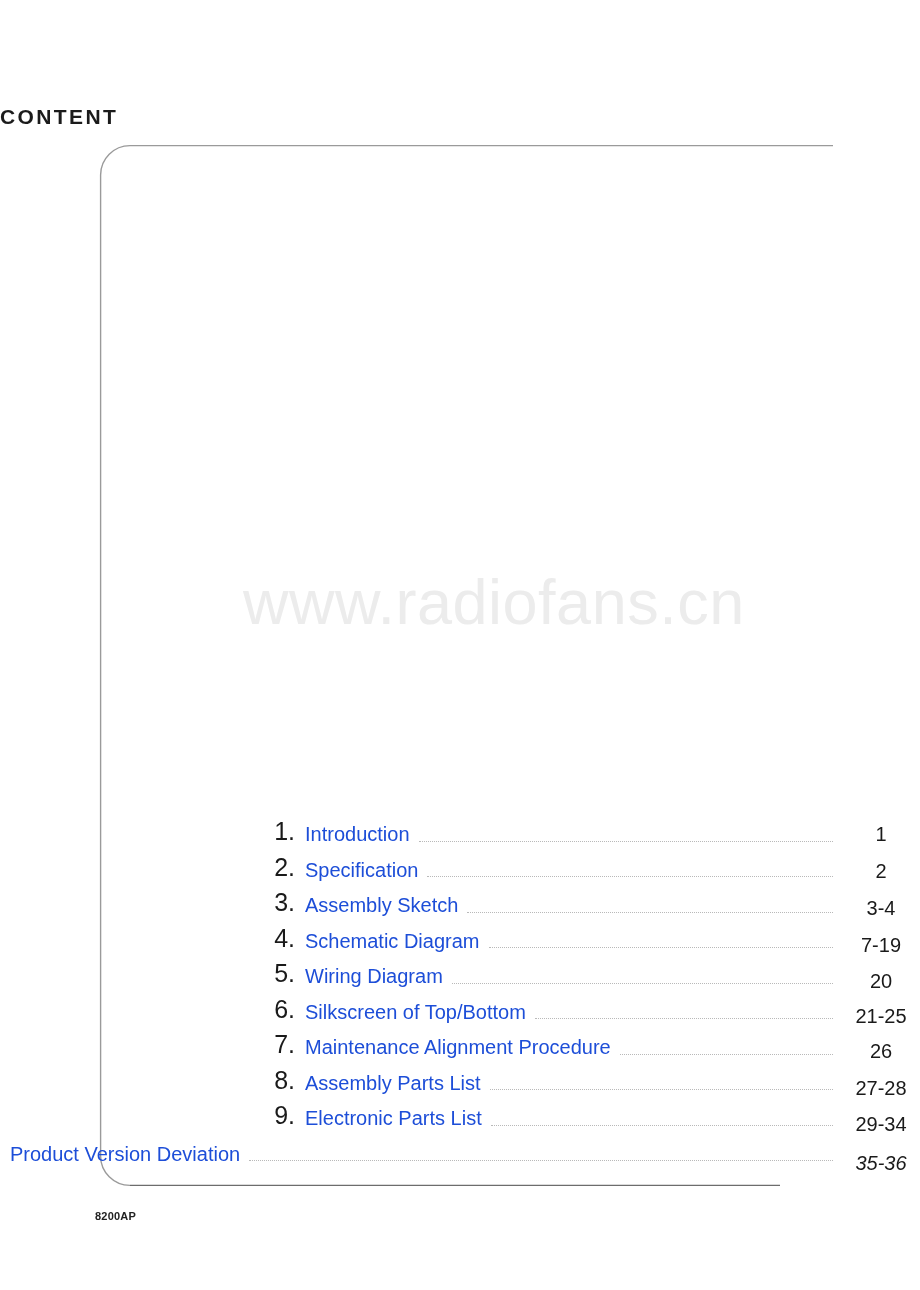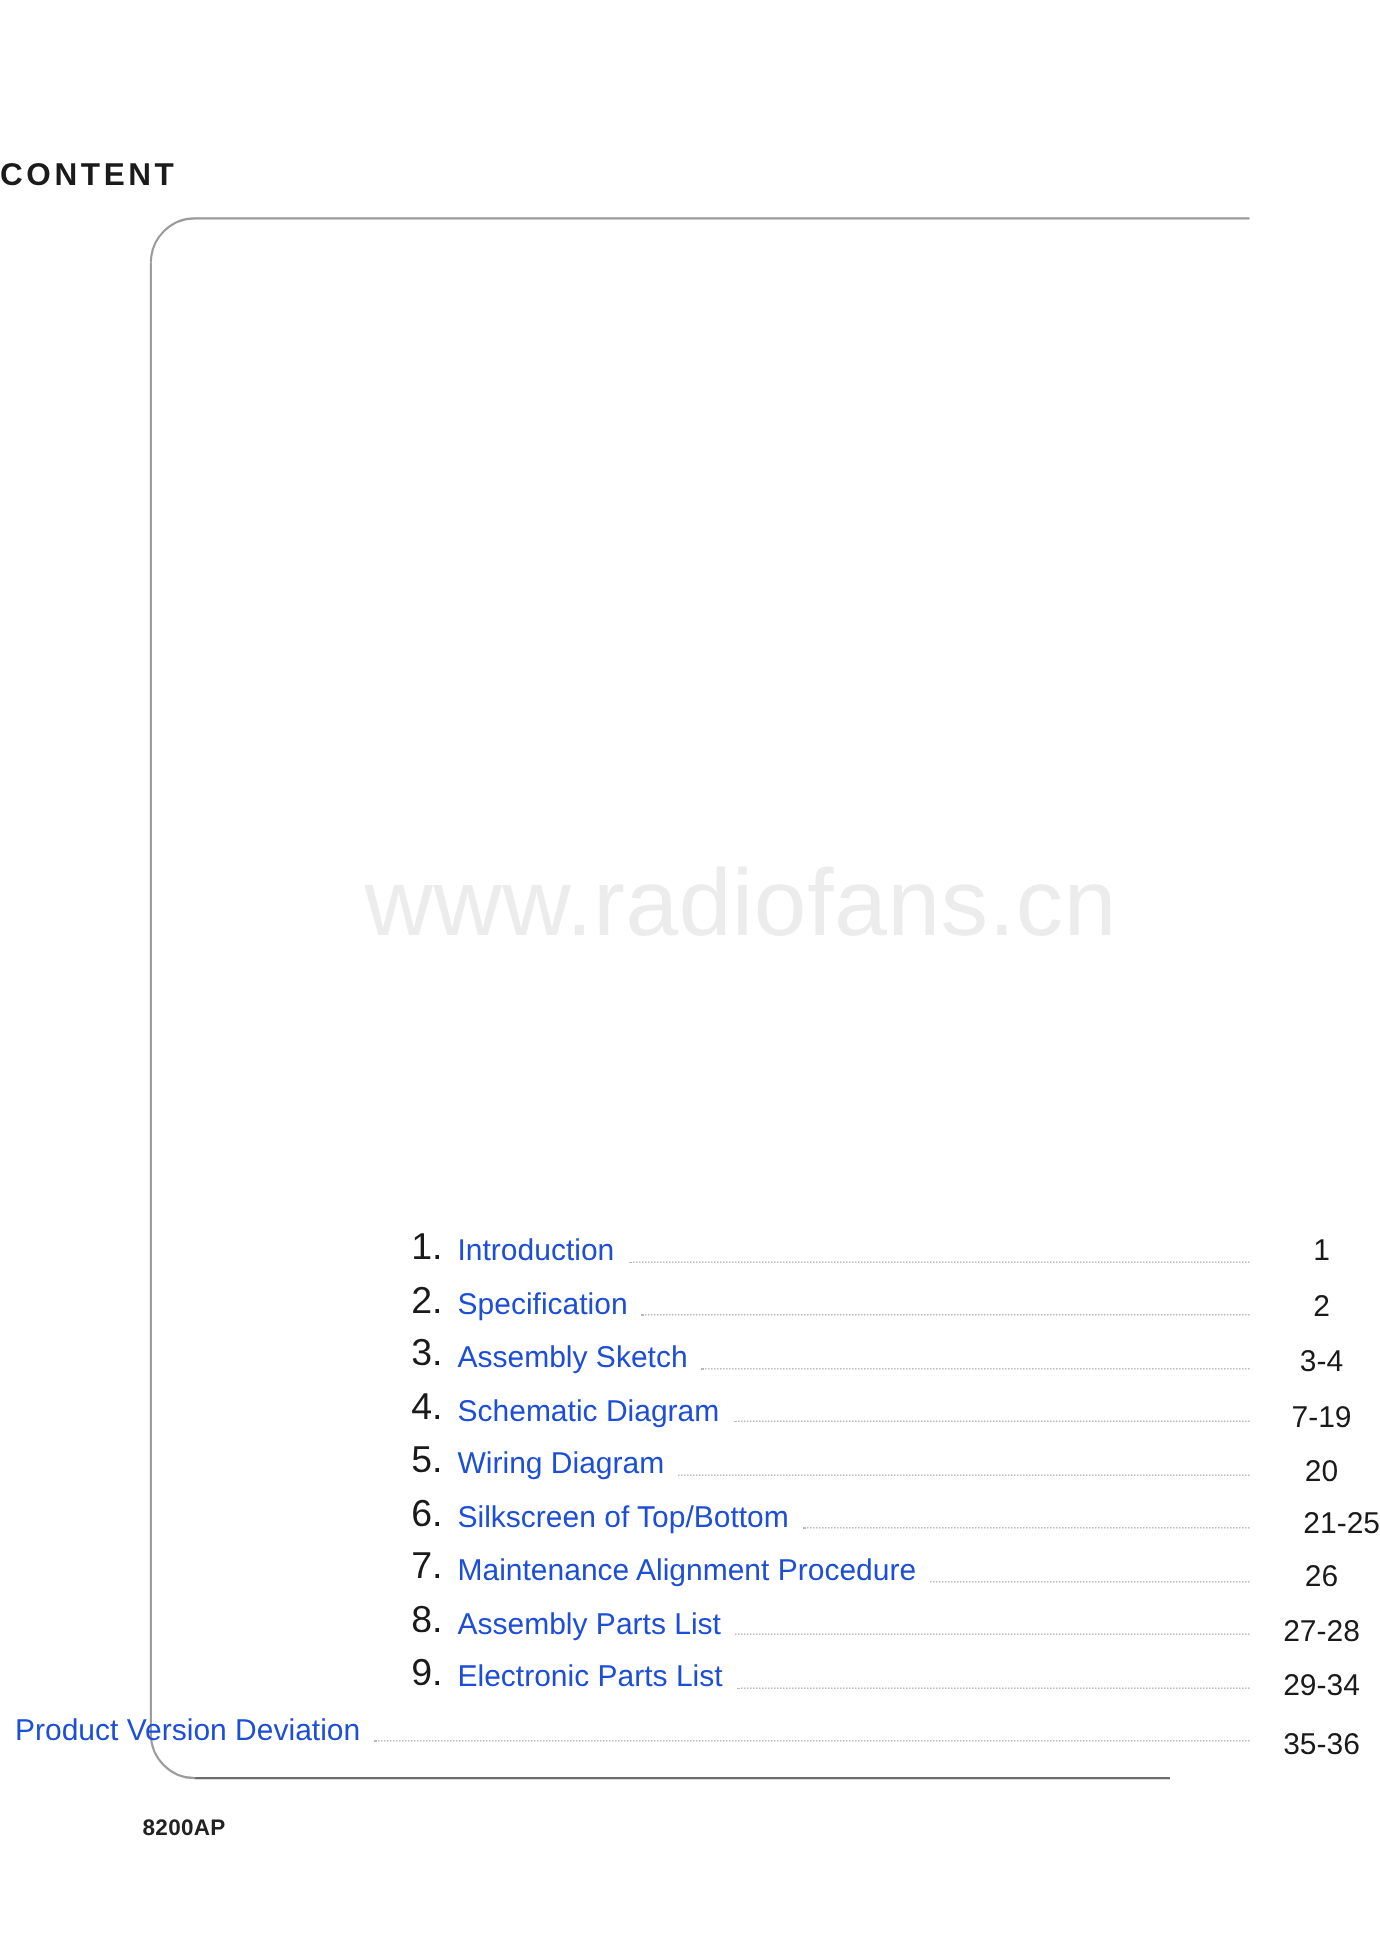--- a/index.html
+++ b/index.html
@@ -115,32 +115,32 @@
     padding-top: 7px;
     box-sizing: border-box;
   }
 
   
   .toc-row:nth-child(1)  .toc-page { padding-top: 6px;  }
   .toc-row:nth-child(2)  .toc-page { padding-top: 7px;  }
   .toc-row:nth-child(3)  .toc-page { padding-top: 9px;  }
   .toc-row:nth-child(4)  .toc-page { padding-top: 10px; }
   .toc-row:nth-child(5)  .toc-page { padding-top: 11px; text-align: center; }
-  .toc-row:nth-child(6)  .toc-page { padding-top: 10px; text-align: right; }
+  .toc-row:nth-child(6)  .toc-page { padding-top: 10px; }
   .toc-row:nth-child(7)  .toc-page { padding-top: 10px; }
   .toc-row:nth-child(8)  .toc-page { padding-top: 11px; }
   .toc-row:nth-child(9)  .toc-page { padding-top: 12px; }
-  .toc-row:nth-child(10) .toc-page { padding-top: 15px; }
+  .toc-row:nth-child(10) .toc-page { padding-top: 15px; font-style: italic; }
 
   
   .footer {
     position: absolute;
     left: 95px;
     top: 1211px;
-    font-size: 15px;
+    font-size: 11px;
     font-weight: bold;
     letter-spacing: 0.2px;
     color: #222222;
     line-height: 1;
   }
 </style>
 </head>
 <body>
 
 <div class="page-header">

